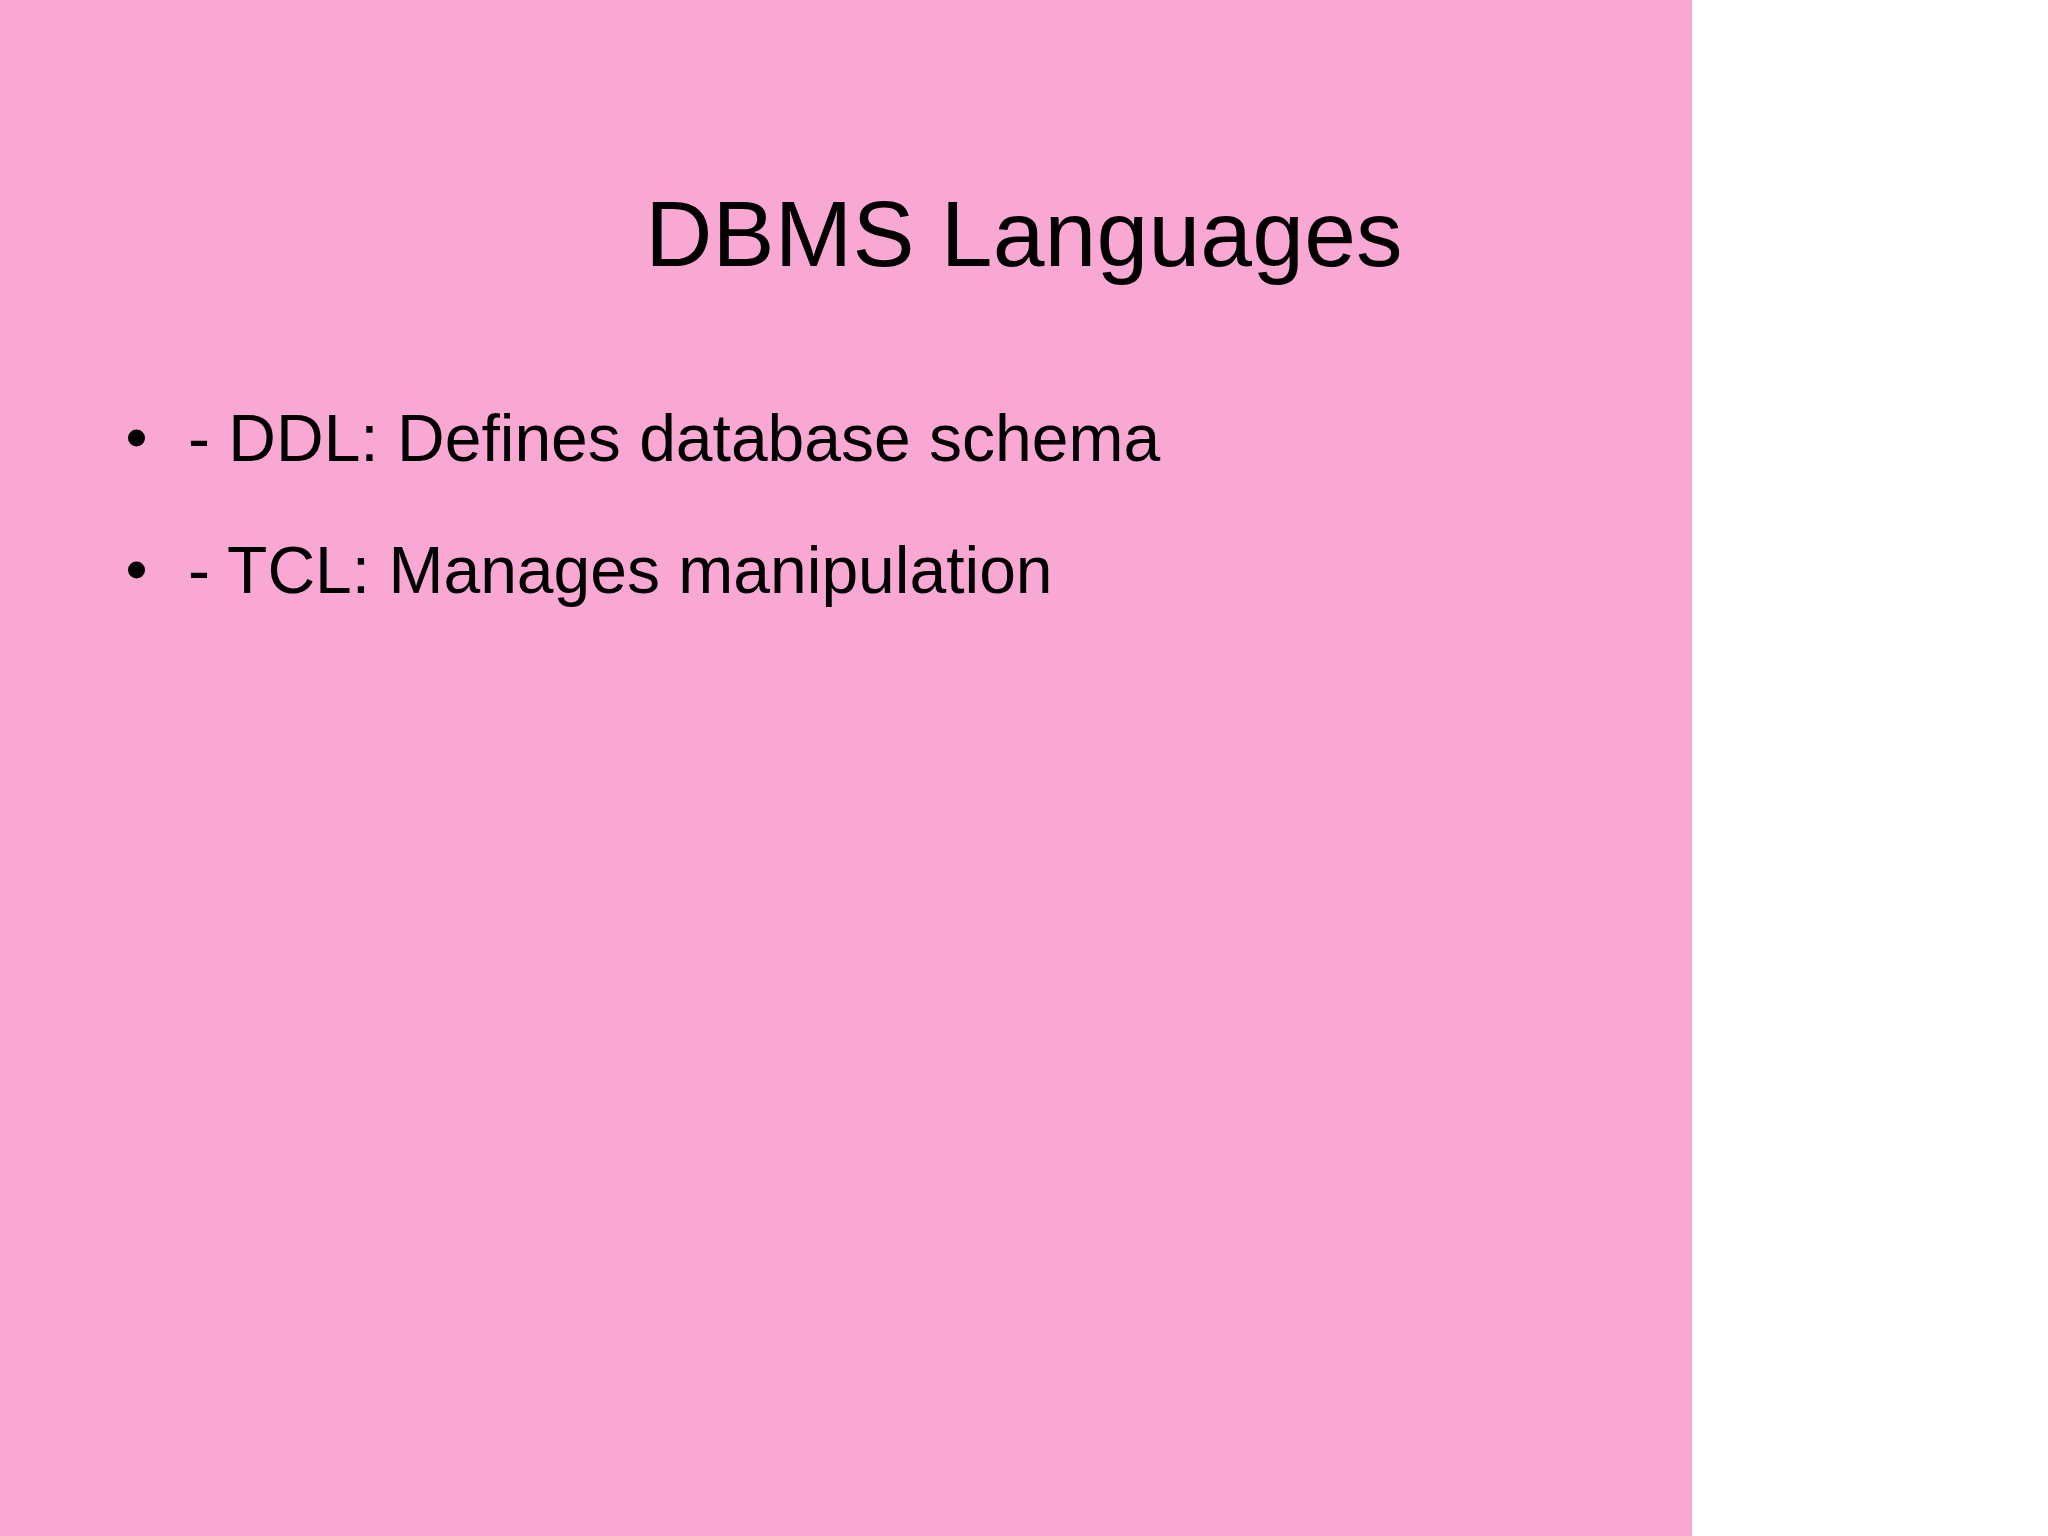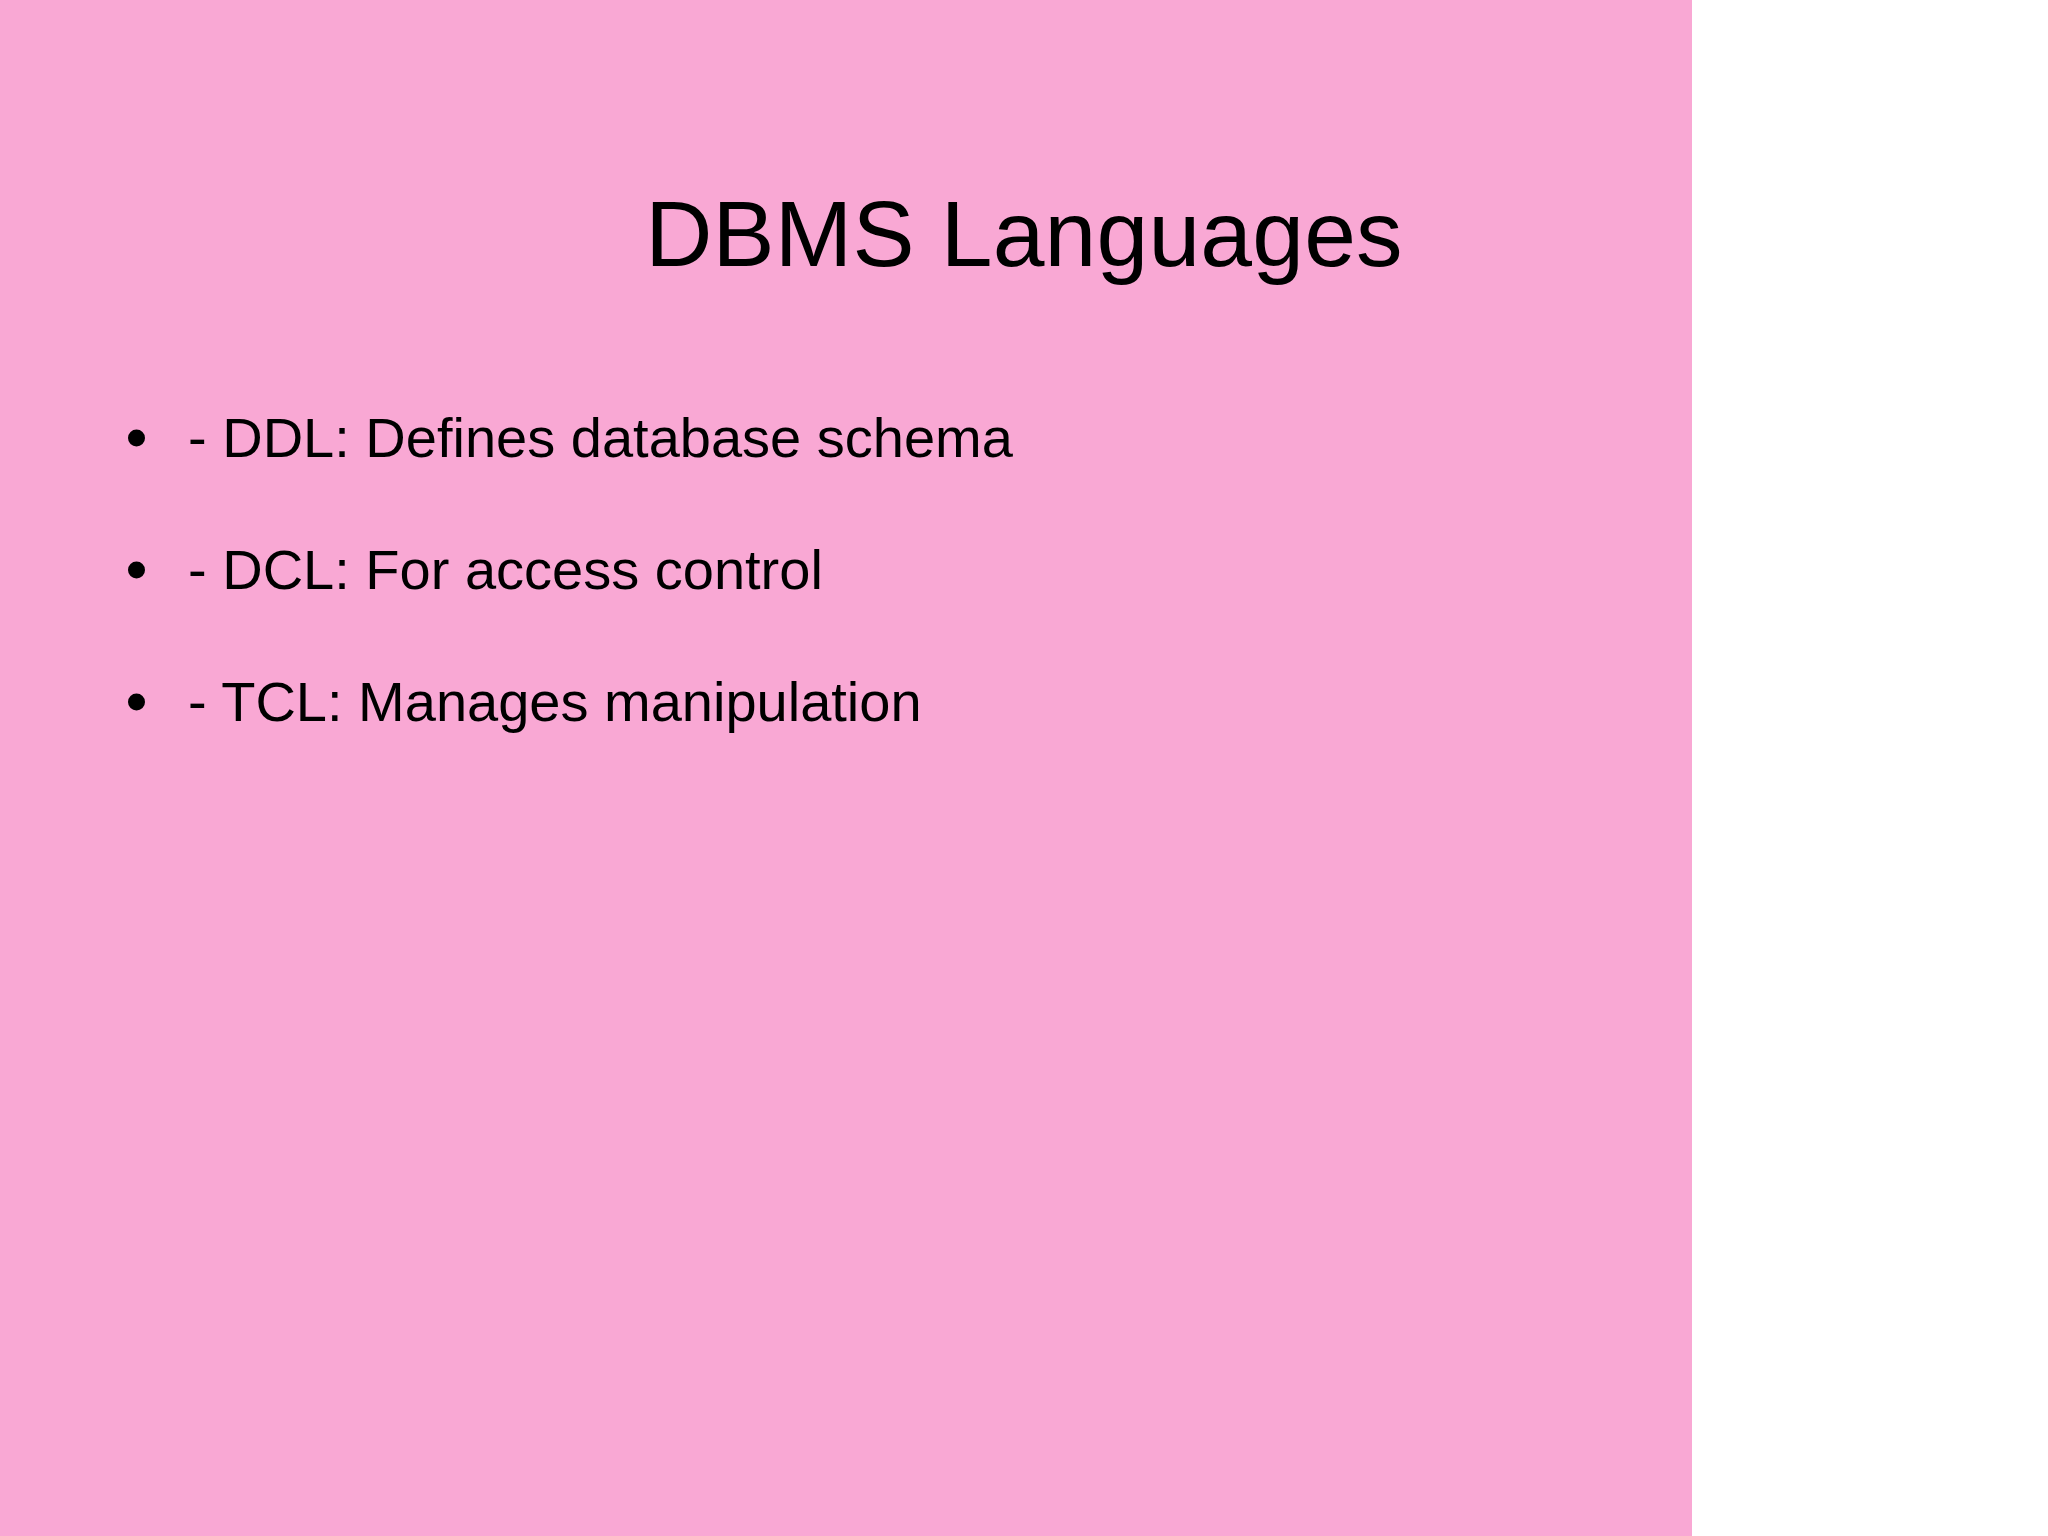--- a/index.html
+++ b/index.html
@@ -42,21 +42,21 @@
     left: 110px;
     top: 372px;
     width: 1850px;
     margin: 0;
     padding: 0;
     list-style: none;
   }
 
   .body-item {
     position: relative;
-    font-size: 56px;
+    font-size: 66px;
     line-height: 132px;
     font-weight: 400;
     color: #000000;
     padding-left: 78px;
     white-space: nowrap;
   }
 
   .bullet-dot {
     position: absolute;
     left: 18px;
@@ -81,24 +81,20 @@
   <h1 class="slide-title">DBMS Languages</h1>
 
   <ul class="body-list">
 
     <li class="body-item">
       <span class="bullet-dot"></span>
       <span class="item-text">- DDL: Defines database schema</span>
     </li>
 
 
-    <li class="body-item">
-      <span class="bullet-dot"></span>
-      <span class="item-text">- DCL: For access control</span>
-    </li>
 
     <li class="body-item">
       <span class="bullet-dot"></span>
       <span class="item-text">- TCL: Manages manipulation</span>
     </li>
 
   </ul>
 
 </div>
 

